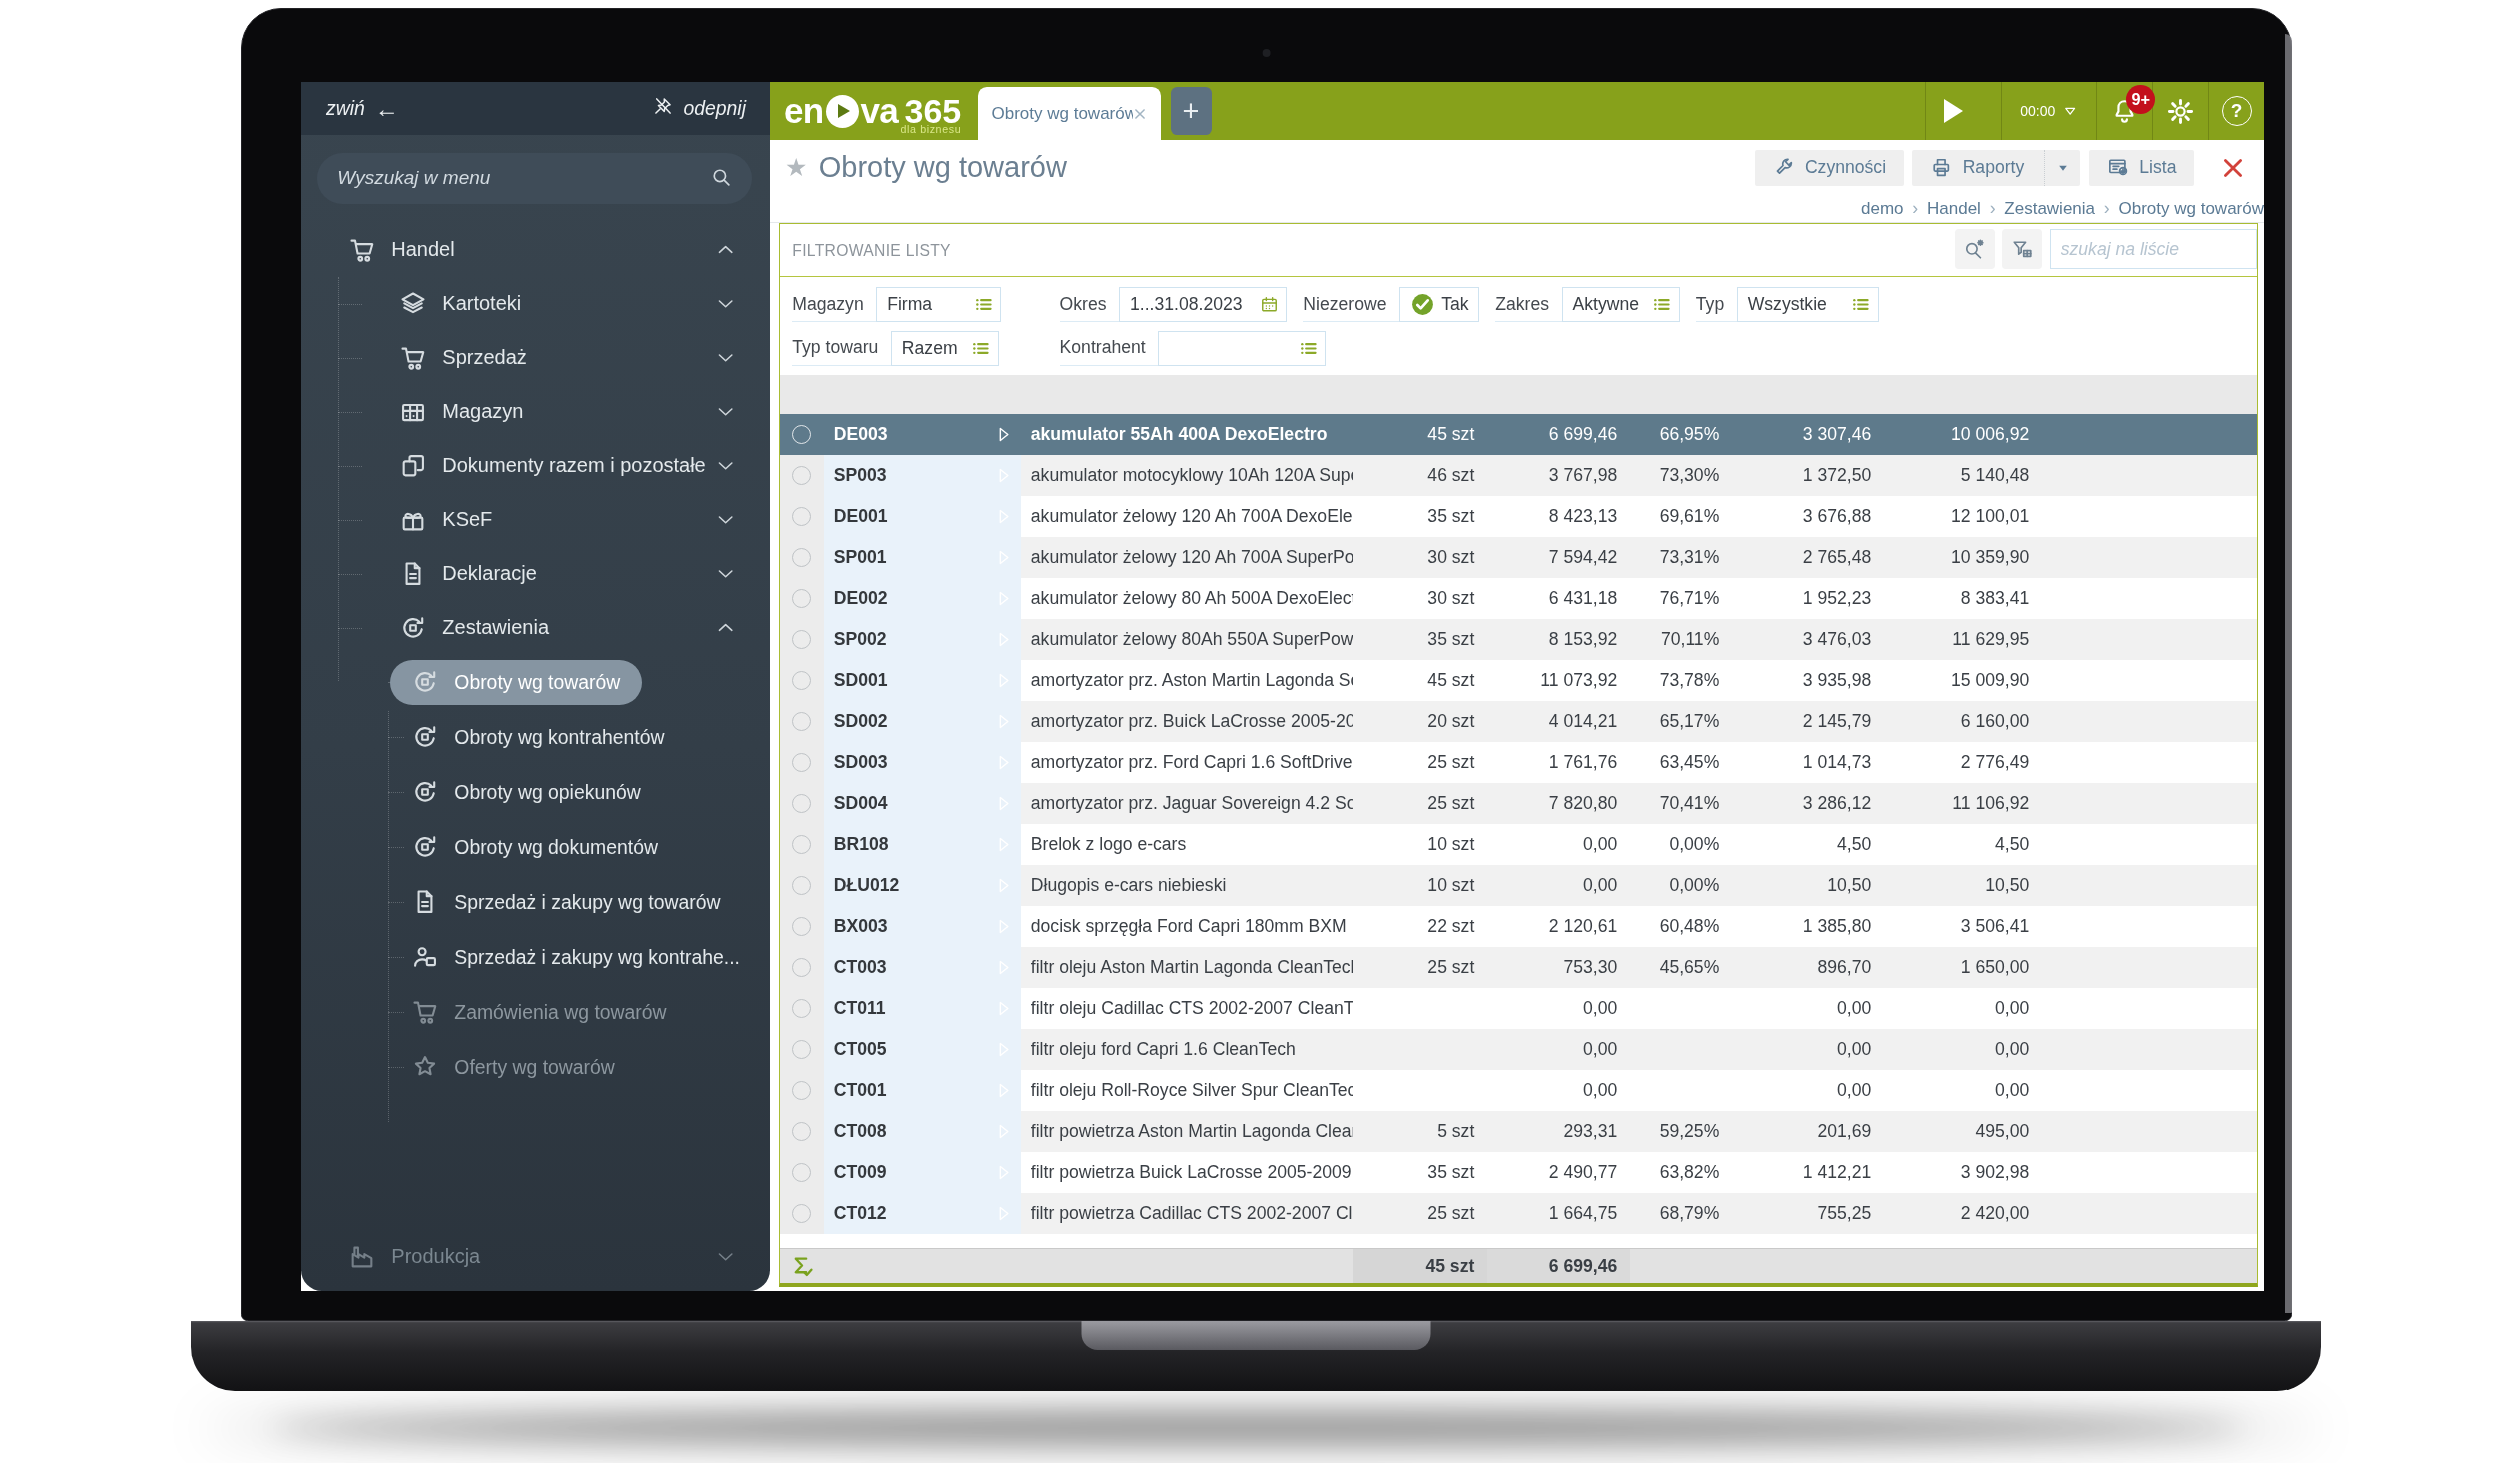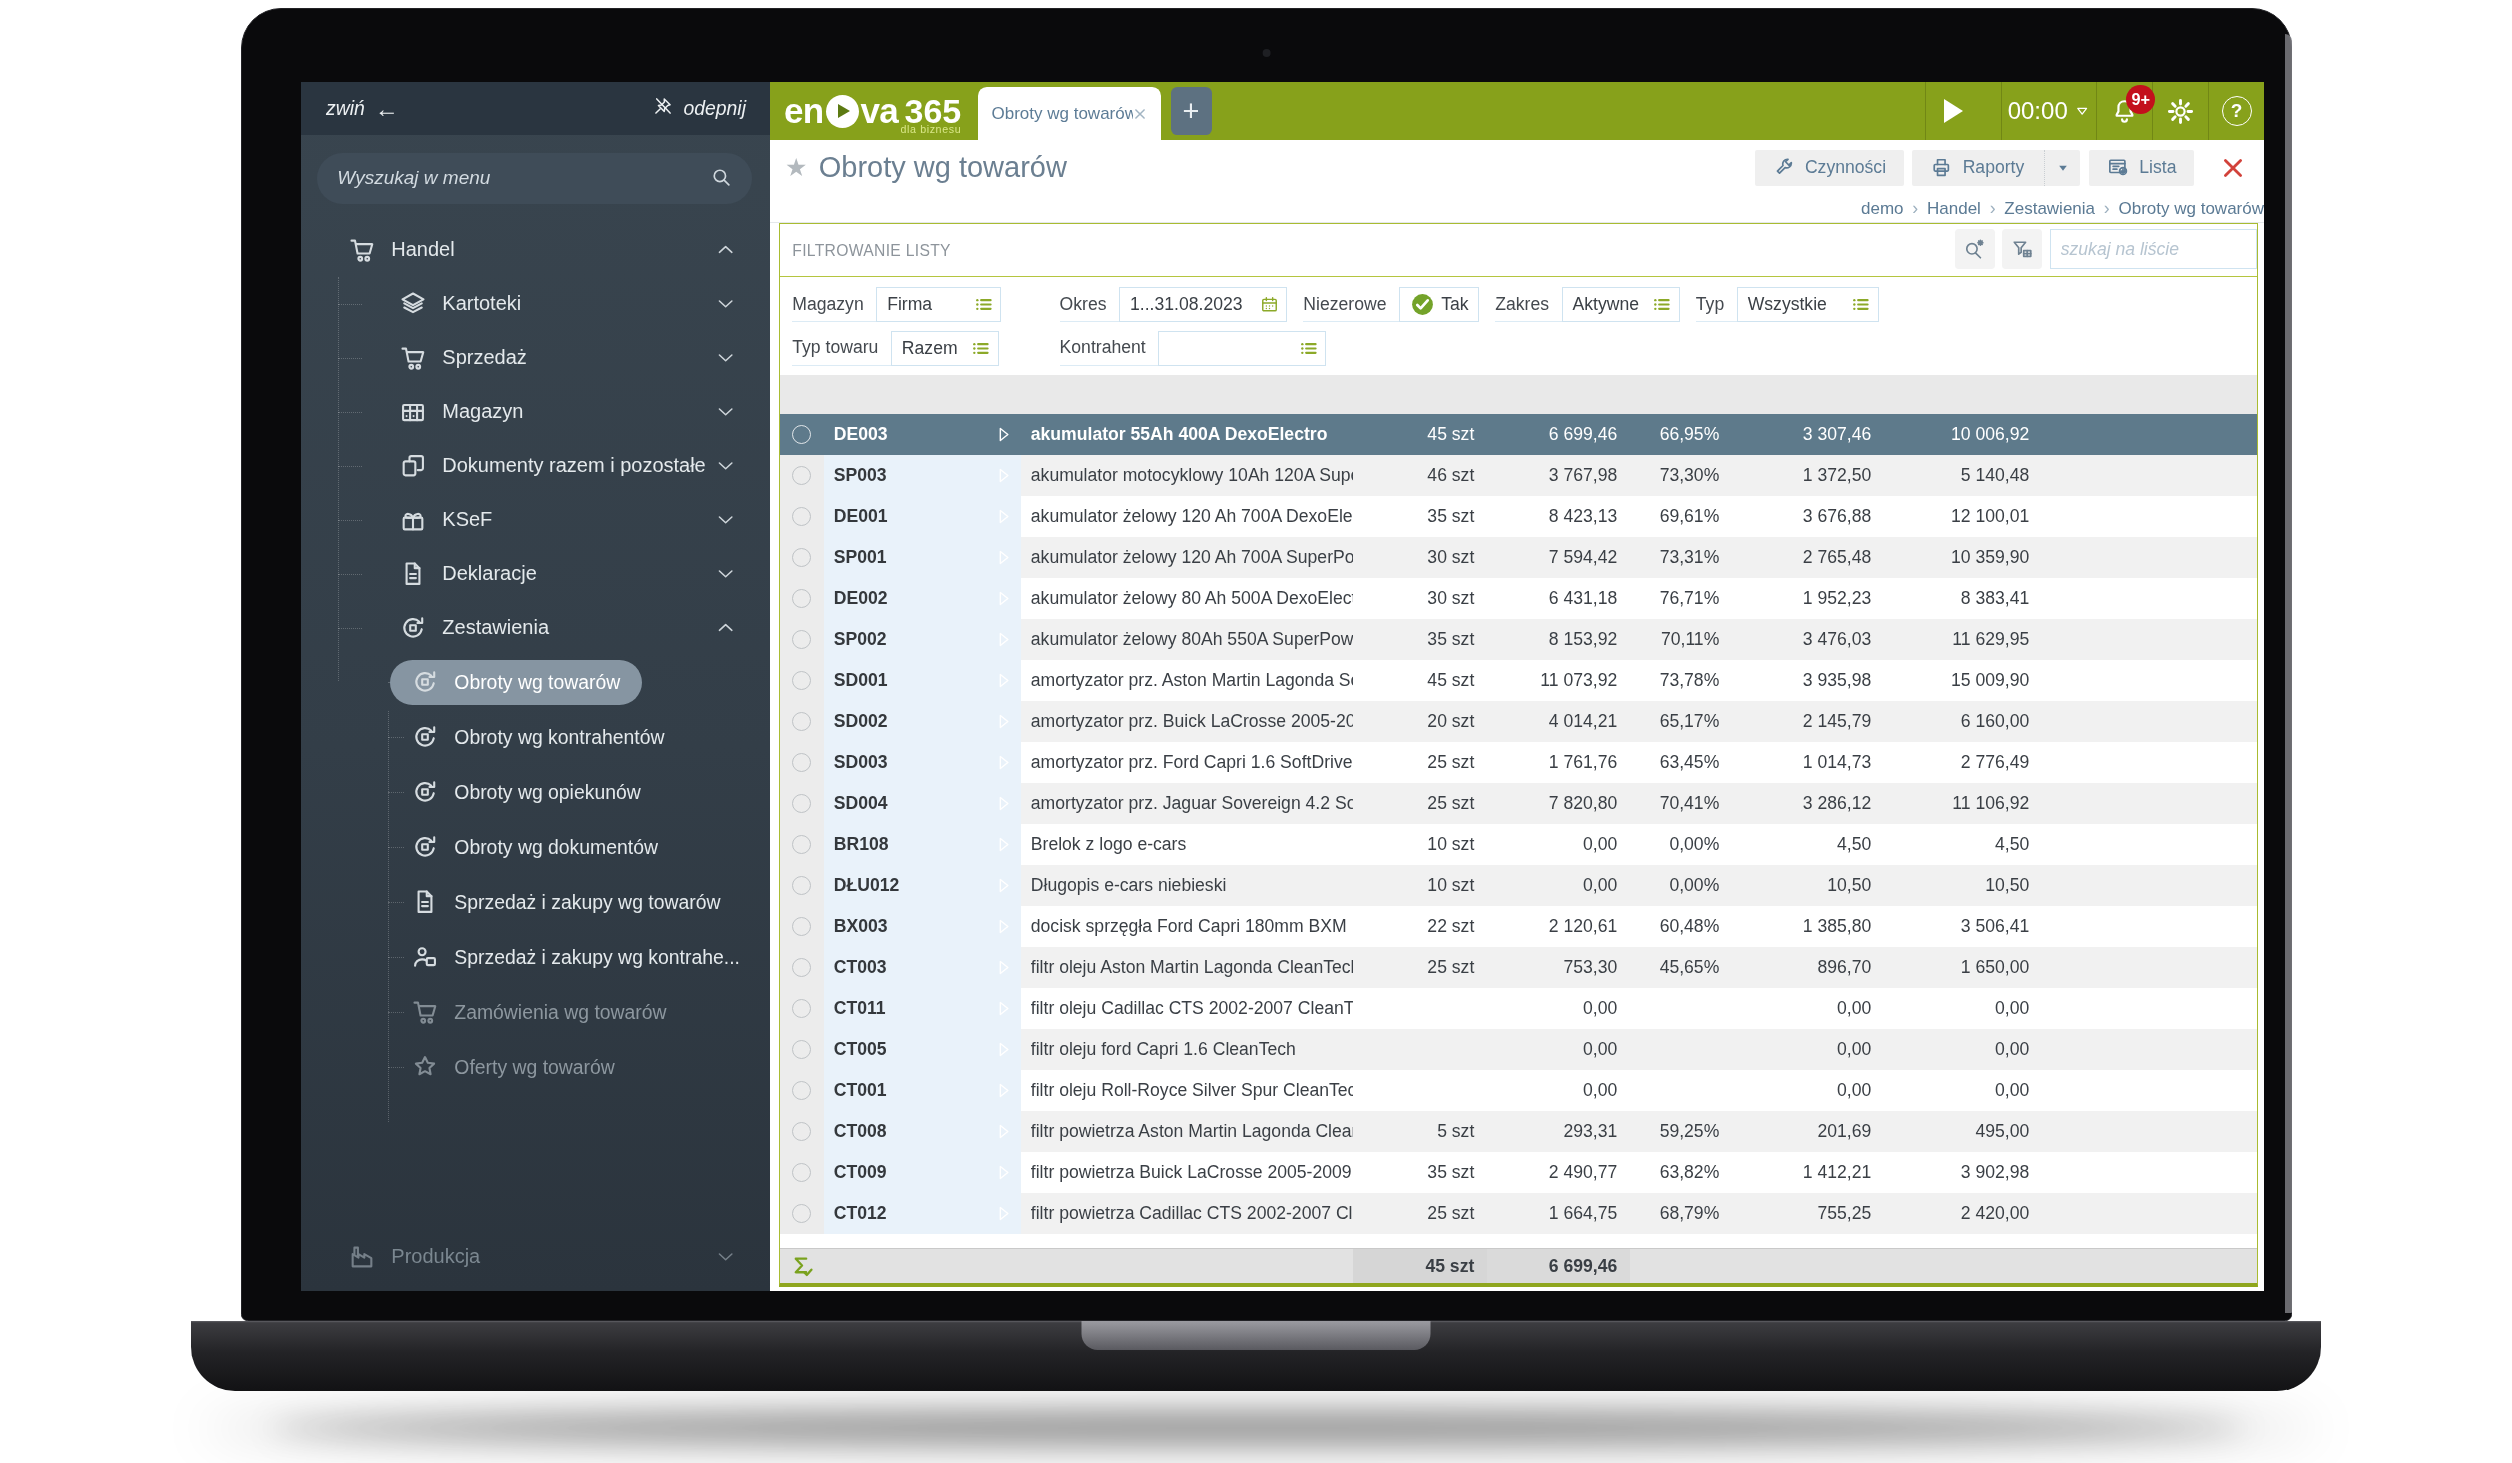--- a/index.html
+++ b/index.html
@@ -18,21 +18,21 @@
   .lid{position:absolute;left:241px;top:7.5px;width:2051px;height:1313px;border-radius:40px 40px 6.3px 6.3px;
     background:#0a0a0c;border:1.3px solid #222226;}
   .lid-edge{position:absolute;right:-1.3px;top:25px;bottom:6.3px;width:7.5px;background:#7d7d83;border-radius:0 25px 3.8px 0;opacity:.85;}
   .camera{position:absolute;left:50%;top:40px;width:8.8px;height:8.8px;border-radius:50%;background:#1e1f23;transform:translateX(-50%);}
 
   
   .screen{position:absolute;left:301px;top:82px;width:1963px;height:1209px;background:#fff;display:flex;overflow:hidden;}
 
   
   .sidebar{width:469px;flex:0 0 469px;background:linear-gradient(180deg,#39454f 0%,#333e48 55%,#2b343d 100%);
-    color:#e3e8eb;display:flex;flex-direction:column;}
+    color:#e3e8eb;display:flex;flex-direction:column;border-radius:21px;}
   .side-top{height:53px;flex:0 0 53px;background:#2a3540;display:flex;align-items:center;justify-content:space-between;padding:0 24px 0 25px;}
   .side-top .grp{display:flex;align-items:center;gap:10px;font-style:italic;font-size:19.4px;color:#eef1f3;}
   .side-top .arrow{font-size:24px;font-style:normal;}
   .side-search{margin:17.6px 17.6px 19px 16.3px;height:51px;flex:0 0 51px;border-radius:26px;background:#3f4c58;
     display:flex;align-items:center;padding:0 20px;}
   .side-search input{flex:1;background:transparent;border:none;outline:none;font-style:italic;font-size:19px;color:#e6ebee;
     font-family:inherit;}
   .side-search input::placeholder{color:#d3dbe1;opacity:1;}
   .side-search .sic{color:#cfd7dd;}
   .menu{flex:1;position:relative;display:flex;flex-direction:column;padding-bottom:7.5px;}
@@ -63,21 +63,21 @@
   .logo .n365{font-size:34px;font-weight:800;margin-left:6.3px;}
   .logo .lsub{position:absolute;right:16.3px;bottom:5px;font-size:10.7px;color:#d9e788;letter-spacing:0.6px;}
   .tab{margin-top:5px;width:183px;background:#fff;border-radius:8.8px 8.8px 0 0;display:flex;align-items:center;padding:0 14px;}
   .tab .ttl{font-size:17px;color:#5d7c96;white-space:nowrap;overflow:hidden;}
   .tab .tclose{margin-left:auto;color:#a2b5c3;display:flex;}
   .plustab{margin:5px 0 5px 10px;width:41px;background:#5d7181;border-radius:6.3px;color:#e9eef1;font-size:29px;
     display:flex;align-items:center;justify-content:center;}
   .aspace{flex:1;}
   .aicons{display:flex;align-items:stretch;color:#fff;}
   .aic{min-width:56px;display:flex;align-items:center;justify-content:center;border-left:0.6px solid rgba(56,70,8,.28);gap:6.3px;}
-  .aic.timer{min-width:95px;font-size:24px;margin-left:20px;}
+  .aic.timer{min-width:95px;font-size:14px;margin-left:20px;}
   .playtri{width:0;height:0;border-left:19px solid #fff;border-top:12px solid transparent;border-bottom:12px solid transparent;}
   .bellwrap{position:relative;display:flex;}
   .badge{position:absolute;top:-11.3px;right:-16.3px;min-width:29px;height:29px;border-radius:14.4px;background:#c3101c;color:#fff;
     font-size:16.3px;font-weight:700;display:flex;align-items:center;justify-content:center;padding:0 3.8px;}
   .qmark{width:30px;height:30px;border-radius:50%;border:1.9px solid #fff;display:flex;align-items:center;justify-content:center;
     font-size:19px;font-weight:700;}
 
   .content{flex:1;display:flex;flex-direction:column;min-height:0;background:#fff;}
   .titlerow{height:55px;flex:0 0 55px;display:flex;align-items:center;padding:0 17.6px 0 15px;}
   .star{font-size:25px;color:#b3b9be;margin-right:11.3px;}

